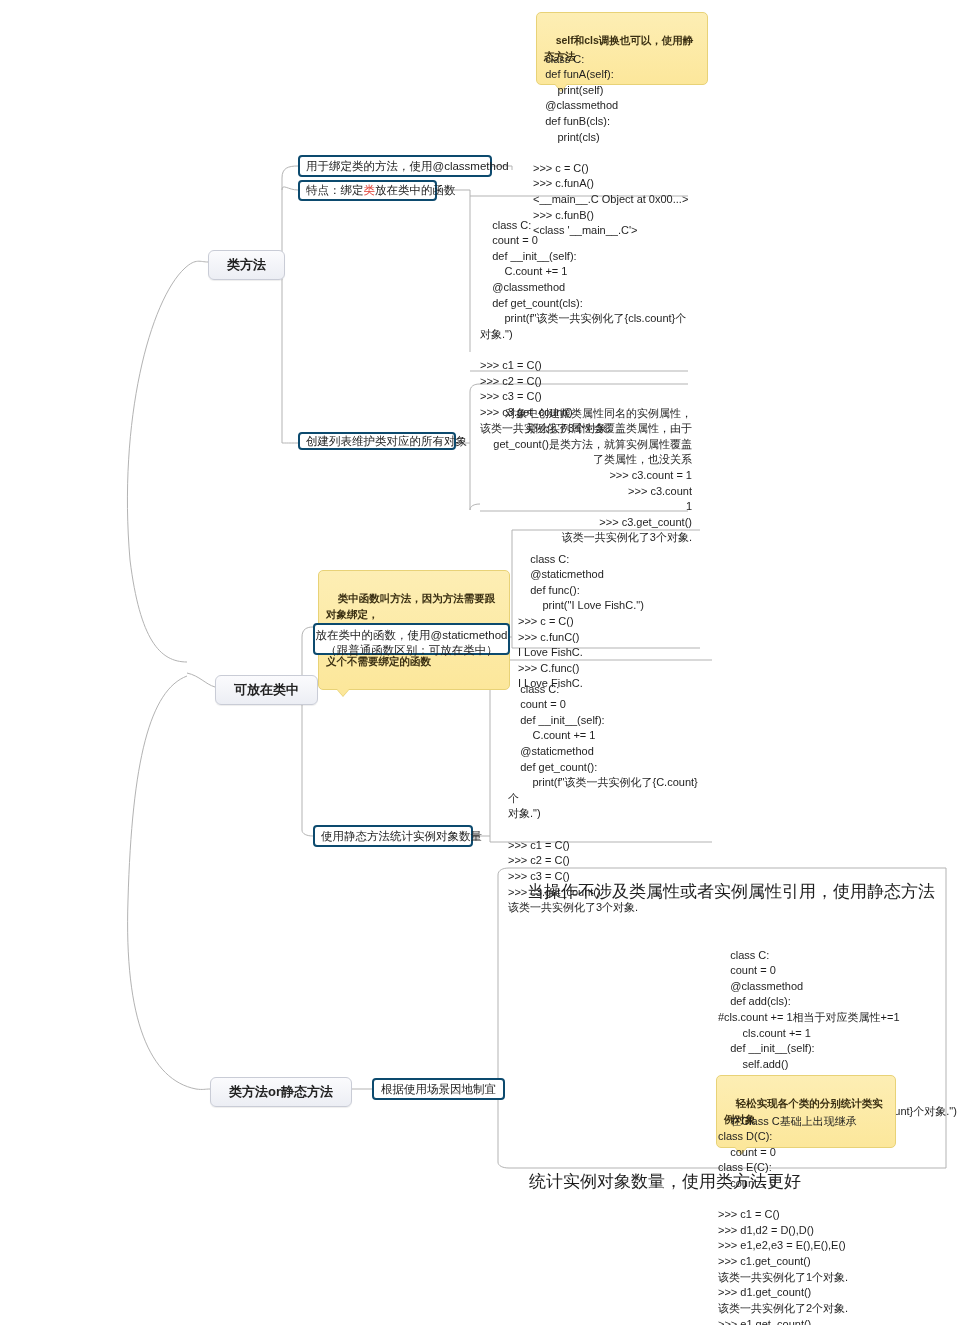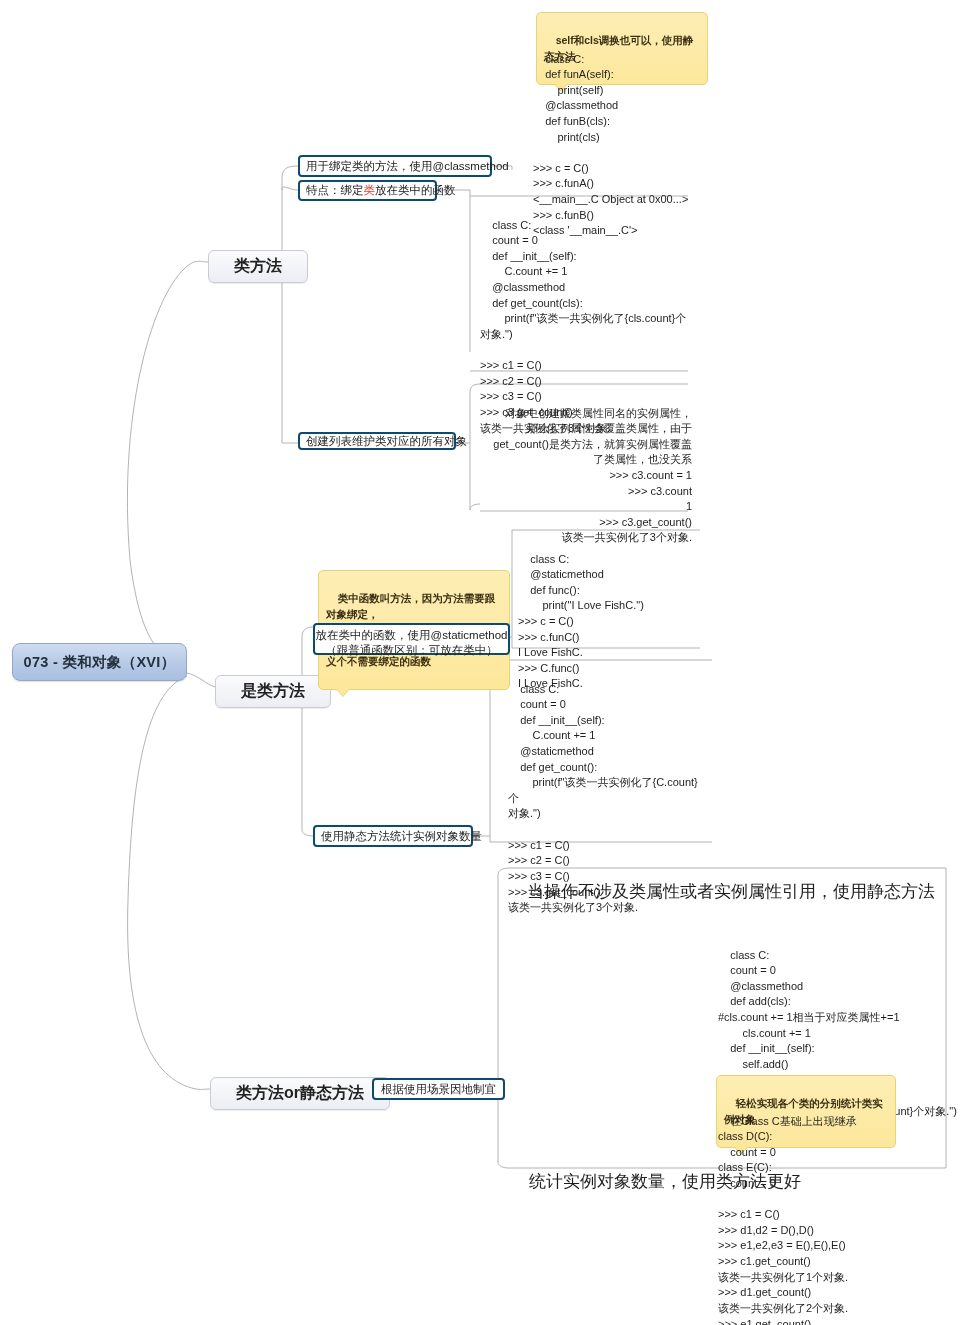--- a/index.html
+++ b/index.html
@@ -27,23 +27,23 @@
     display:flex;align-items:center;justify-content:center;
     letter-spacing:.3px;
     box-shadow:0 1px 1px rgba(0,0,0,.12);
   }
 
   
   .branch{
     border-radius:6px;
     background:linear-gradient(to bottom,#fbfbfd 0%,#eceef4 100%);
     border:1px solid #c9ccd6;
-    font-size:16px;font-weight:bold;color:#222;
+    font-size:13px;font-weight:bold;color:#222;
     display:flex;align-items:center;justify-content:center;
-    padding:5px 25px;
+    padding:5px 18px;
     box-shadow:0 1px 1px rgba(0,0,0,.07);
   }
 
   
   .leafbox{
     border-radius:4px;
     background:#ffffff;
     border:2px solid #0c4a6e;
     font-size:11.5px;color:#222;
     display:flex;align-items:center;
@@ -147,29 +147,26 @@
       <path d="M438,1089 L498,1089"></path>
       <path d="M498,875 L498,1162"></path>
       <path d="M498,875 C498,870 503,868 509,868"></path>
       <path d="M498,1162 C498,1166 503,1168 509,1168"></path>
       <path d="M509,868 L946,868"></path>
       <path d="M509,1168 L946,1168"></path>
       <path d="M946,868 L946,1168"></path>
     </g>
   </svg>
 
-  <div class="node root">
-    <span>073 - 类和对象（XVI）</span>
-  </div>
 
   <div class="node branch" style="left:208px;top:250px;">
     <span>类方法</span>
   </div>
   <div class="node branch" style="left:215px;top:675px;">
-    <span>是类方法</span>
+    <span>可放在类中</span>
   </div>
   <div class="node branch" style="left:210px;top:1077px;">
     <span>类方法or静态方法</span>
   </div>
 
   <div class="node leafbox" style="left:298px;top:155px;width:194px;height:22px;">
     <span>用于绑定类的方法，使用@classmethod</span>
   </div>
 
   <div class="node leafbox" style="left:298px;top:180px;width:139px;height:21px;">

